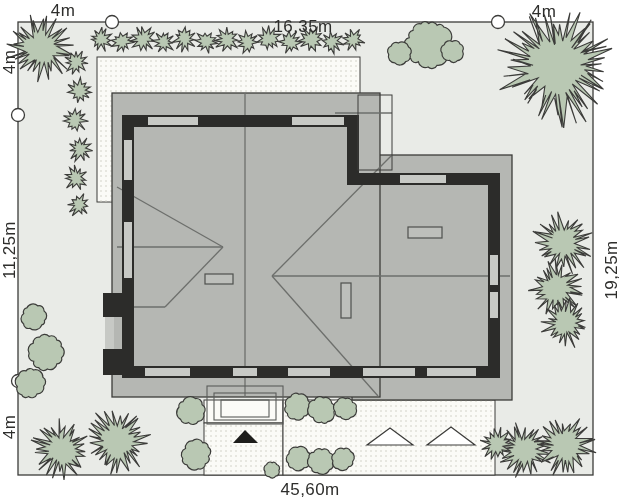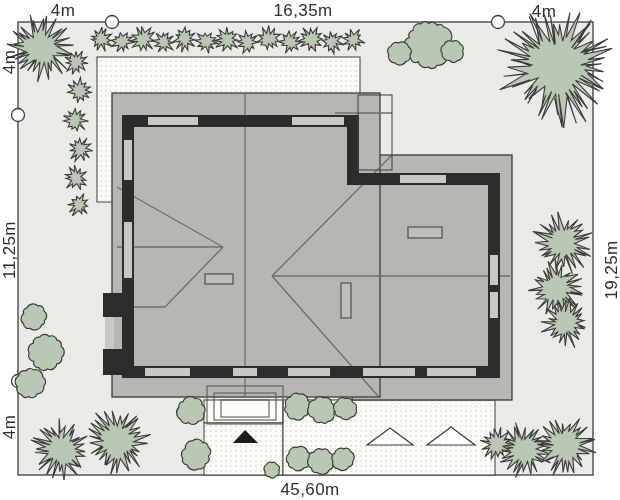--- a/index.html
+++ b/index.html
@@ -113,20 +113,20 @@
       <polygon points="582.5,293.7 570.3,291.9 582.2,295.2 566.4,292.6 576.8,306.2 565.4,297.1 574.5,307.2 563.1,298.7 564.4,313.6 559.1,302.1 561.8,317.7 557.5,302.9 552.5,308.9 553.2,299.6 545.9,314.2 548.0,300.1 537.8,309.0 546.5,299.0 536.6,298.7 544.3,294.5 536.6,294.3 541.9,290.2 528.2,290.6 542.5,286.7 535.4,279.9 544.1,281.6 537.1,277.1 547.8,280.7 543.4,270.2 549.9,280.0 546.8,267.9 552.4,278.0 548.0,261.3 556.5,275.0 555.1,258.5 558.3,275.1 562.0,264.8 561.1,277.4 570.5,272.8 566.1,276.3 578.0,274.3 566.4,282.8 581.8,278.6 567.8,285.1 581.5,286.5 570.5,287.3" fill="#b9c8b3" stroke="#3c3c3a" stroke-width="1.1" stroke-linejoin="miter"></polygon>
       <polygon points="585.4,327.4 578.2,325.7 584.7,329.0 574.7,327.5 579.9,334.6 573.8,331.1 579.0,339.5 569.1,332.1 574.9,347.7 566.9,332.4 565.3,346.1 564.4,334.3 559.4,343.0 561.5,334.1 553.5,337.3 558.1,331.6 550.8,335.9 555.3,328.4 541.2,332.0 554.5,324.8 540.8,321.8 555.8,321.8 548.5,318.6 556.6,319.5 546.9,308.8 556.0,314.3 554.3,305.3 558.3,312.2 557.7,299.9 561.3,310.8 566.2,300.2 565.4,311.8 569.9,297.7 570.7,312.2 577.8,303.3 572.8,315.2 582.0,307.7 575.4,317.1 581.8,313.5 577.2,319.1 584.0,320.6 575.9,323.2" fill="#b9c8b3" stroke="#3c3c3a" stroke-width="1.1" stroke-linejoin="miter"></polygon>
       <polygon points="551.9,454.5 537.7,453.9 550.5,462.9 535.3,456.4 542.0,461.8 532.2,459.0 537.0,472.1 531.6,461.8 530.9,474.4 527.5,461.5 523.3,471.4 522.4,464.4 515.4,477.6 521.3,461.0 513.5,472.6 518.2,460.0 507.2,469.4 512.3,459.9 500.1,462.3 514.1,455.5 502.1,458.4 510.8,452.3 495.6,449.9 513.3,447.8 498.9,446.0 514.1,444.9 501.1,436.9 514.5,441.4 506.7,430.0 515.2,439.5 514.4,426.8 519.2,437.6 515.5,422.6 521.8,439.5 525.4,427.5 524.7,439.2 533.9,429.5 529.0,438.5 538.5,429.3 532.5,440.1 542.1,436.7 534.0,441.9 551.0,440.6 538.3,444.6 552.1,443.0 536.1,449.0" fill="#b9c8b3" stroke="#3c3c3a" stroke-width="1.1" stroke-linejoin="miter"></polygon>
       <polygon points="596.1,452.8 577.9,448.8 589.4,453.8 576.7,453.6 581.7,460.1 577.2,455.7 582.1,466.8 572.9,457.7 573.9,473.1 568.9,461.7 567.8,472.3 565.3,460.1 563.1,472.4 562.0,458.7 552.9,475.3 558.4,460.3 551.0,470.8 558.0,455.5 548.1,460.0 553.5,456.7 541.1,462.2 551.8,450.6 540.9,450.8 549.7,447.6 537.1,444.2 553.6,445.2 536.9,440.6 550.2,441.5 542.1,435.8 550.8,437.8 543.0,426.5 554.7,434.8 549.6,421.1 559.2,433.7 555.2,420.0 562.4,433.9 562.4,423.6 564.1,430.9 570.6,423.8 568.5,431.6 579.7,418.6 573.6,431.6 580.1,427.9 575.9,435.5 587.3,427.0 575.7,438.4 592.9,438.5 579.5,442.9 595.1,439.4 579.9,445.5" fill="#b9c8b3" stroke="#3c3c3a" stroke-width="1.1" stroke-linejoin="miter"></polygon>
       <polygon points="513.0,444.3 503.0,446.3 510.6,451.2 502.0,449.8 503.2,455.2 500.1,451.7 497.9,456.6 495.7,451.5 491.1,459.5 491.7,451.0 484.9,456.7 489.3,448.1 481.7,449.4 490.4,444.6 480.1,440.2 489.4,441.8 484.8,437.0 490.6,438.5 490.1,432.8 494.0,436.8 494.1,428.4 498.2,436.7 500.8,427.2 500.5,437.4 508.9,431.6 504.3,439.9 510.6,439.3 505.9,442.8" fill="#b9c8b3" stroke="#3c3c3a" stroke-width="1.1" stroke-linejoin="miter"></polygon>
       <polygon points="85.2,451.6 77.0,452.0 84.4,456.3 75.6,456.4 81.0,467.5 72.0,459.7 77.9,466.3 68.8,463.4 77.3,475.1 65.9,463.9 64.0,480.0 61.9,464.5 59.8,471.7 58.7,461.5 52.5,478.2 56.7,459.7 46.4,475.0 53.0,457.8 38.8,470.0 50.6,458.3 38.9,464.4 47.8,453.6 34.9,452.5 48.9,451.2 36.2,449.1 45.2,446.9 30.9,440.0 50.2,444.9 33.0,437.8 51.3,441.9 39.8,429.5 52.2,437.4 43.8,427.9 55.1,435.3 51.1,427.4 59.0,437.8 59.2,418.4 60.2,432.7 65.1,426.7 63.5,437.5 74.3,424.1 69.5,436.1 74.2,429.4 70.3,441.2 79.5,437.3 72.2,442.3 87.3,436.1 73.0,445.3 84.2,443.8 75.4,448.9" fill="#b9c8b3" stroke="#3c3c3a" stroke-width="1.1" stroke-linejoin="miter"></polygon>
       <polygon points="147.6,443.4 132.1,445.8 139.4,452.0 131.1,448.9 137.4,456.0 129.7,450.2 139.6,467.0 126.7,450.9 130.3,463.5 124.0,452.6 128.9,471.1 120.3,458.6 116.6,473.0 116.9,458.8 110.6,474.5 114.2,458.4 106.1,465.3 110.6,454.6 104.8,464.9 106.8,453.2 99.4,459.9 106.3,449.8 95.4,454.9 103.2,446.8 91.0,453.5 101.9,446.1 89.8,442.8 103.6,440.7 89.5,436.0 101.0,438.4 88.7,428.5 101.9,435.3 90.8,423.0 104.5,431.1 94.9,419.9 109.3,430.6 95.5,412.8 109.4,425.8 104.3,411.3 114.4,425.5 112.1,410.8 117.3,425.9 120.4,415.7 121.8,423.8 128.6,413.4 122.2,428.8 136.7,416.0 125.4,427.7 138.1,418.3 130.1,430.0 140.1,427.3 128.5,434.1 140.4,432.0 133.7,437.2 150.7,434.5 133.8,441.7" fill="#b9c8b3" stroke="#3c3c3a" stroke-width="1.1" stroke-linejoin="miter"></polygon>
     </svg>
 
   <div class="dim" style="left:63px;top:10px">4m</div>
-  <div class="dim" style="left:303px;top:10px">16,35m</div>
+  <div class="dim" style="left:303px;top:26px">16,35m</div>
   <div class="dim" style="left:544px;top:11px">4m</div>
   <div class="dim vert" style="left:9px;top:62px">4m</div>
   <div class="dim vert" style="left:9px;top:250px">11,25m</div>
   <div class="dim vert" style="left:9px;top:427px">4m</div>
   <div class="dim vert" style="left:611px;top:270px">19,25m</div>
   <div class="dim" style="left:310px;top:489px">45,60m</div>
 </div>
 
 </body></html>

